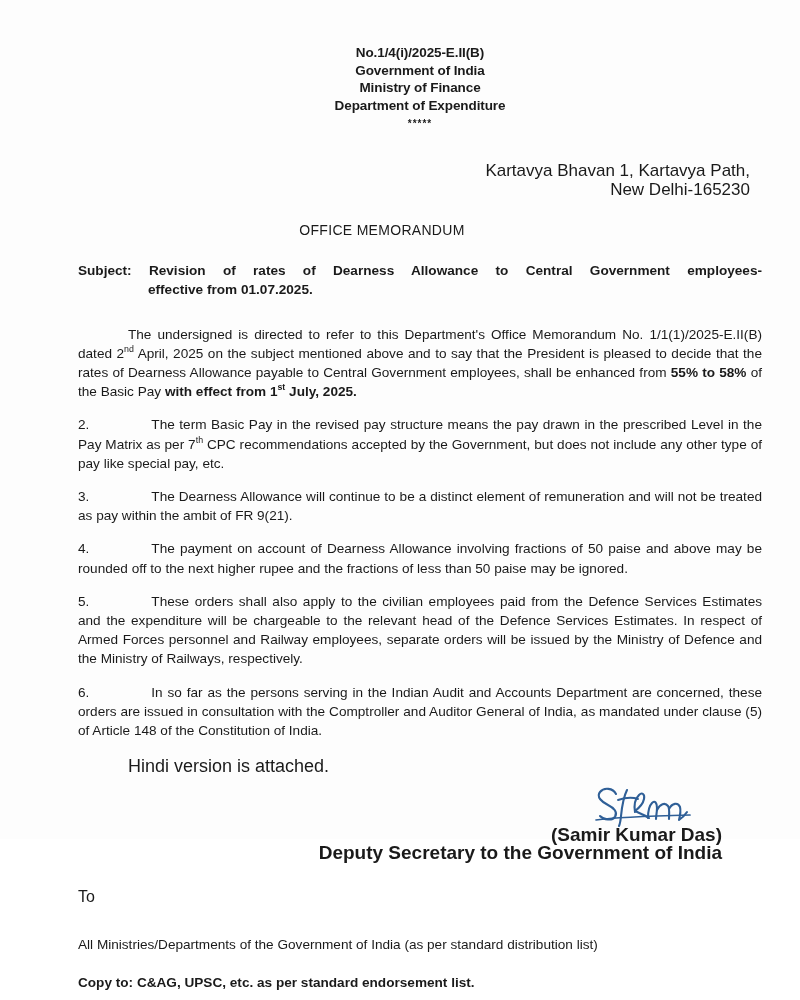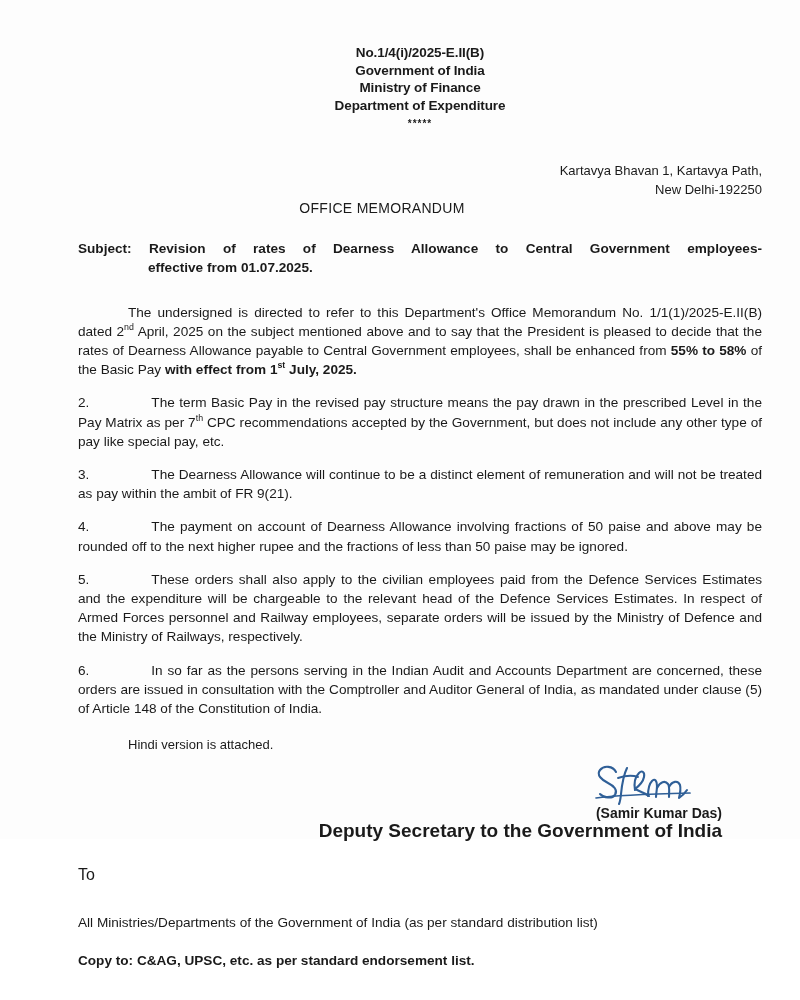--- a/index.html
+++ b/index.html
@@ -43,36 +43,37 @@
   .stars {
     font-size: 10px;
     letter-spacing: 1px;
     margin-top: 1px;
     font-weight: bold;
   }
 
   
   .address {
     text-align: right;
-    font-size: 13px;
+    font-size: 17px;
     line-height: 19.5px;
     margin-top: 28px;
-    margin-right: 0px;
+    margin-right: 12px;
   }
   sup {
     font-size: 0.65em;
     vertical-align: super;
     line-height: 0;
   }
 
   
   .om-title {
     text-align: center;
     font-size: 14px;
     letter-spacing: 0.3px;
+    margin-top: 22px;
     padding-right: 76px;
   }
 
   
   .subject {
     margin-top: 23px;
     font-size: 13.6px;
     font-weight: bold;
     line-height: 19px;
     text-align: justify;
@@ -98,41 +99,41 @@
     text-align: justify;
     text-justify: inter-word;
     margin-top: 14px;
   }
   .para.first { margin-top: 26px; }
   .para .indent { display: inline-block; width: 50px; }
   .para .numlead { display: inline-block; width: 62px; }
   .para b { font-weight: bold; }
 
   .hindi {
-    font-size: 13px;
+    font-size: 18px;
     line-height: 19px;
     margin-top: 17px;
     padding-left: 50px;
   }
 
   
   .sig-block {
     margin-top: 6px;
     text-align: right;
     padding-right: 40px;
     position: relative;
   }
   .sig-svg {
     display: block;
     margin-left: auto;
     margin-right: 20px;
     margin-bottom: -2px;
   }
   .sig-name {
-    font-size: 14px;
+    font-size: 19px;
     font-weight: bold;
     line-height: 18px;
   }
   .sig-desig {
     font-size: 19px;
     line-height: 18px;
     font-weight: bold;
   }
 
   
@@ -163,21 +164,21 @@
     <div class="header">
       <div>No.1/4(i)/2025-E.II(B)</div>
       <div>Government of India</div>
       <div>Ministry of Finance</div>
       <div>Department of Expenditure</div>
       <div class="stars">*****</div>
     </div>
 
     <div class="address">
       <div>Kartavya Bhavan 1, Kartavya Path,</div>
-      <div>New Delhi-192250</div>
+      <div>New Delhi-165230</div>
     </div>
 
     <div class="om-title">OFFICE MEMORANDUM</div>
 
     <div class="subject">
       <span class="line1"><span>Subject:</span> <span>Revision of rates of Dearness Allowance to Central Government employees-</span></span>
       <span class="line2">effective from 01.07.2025.</span>
     </div>
 
     <div class="para first">

